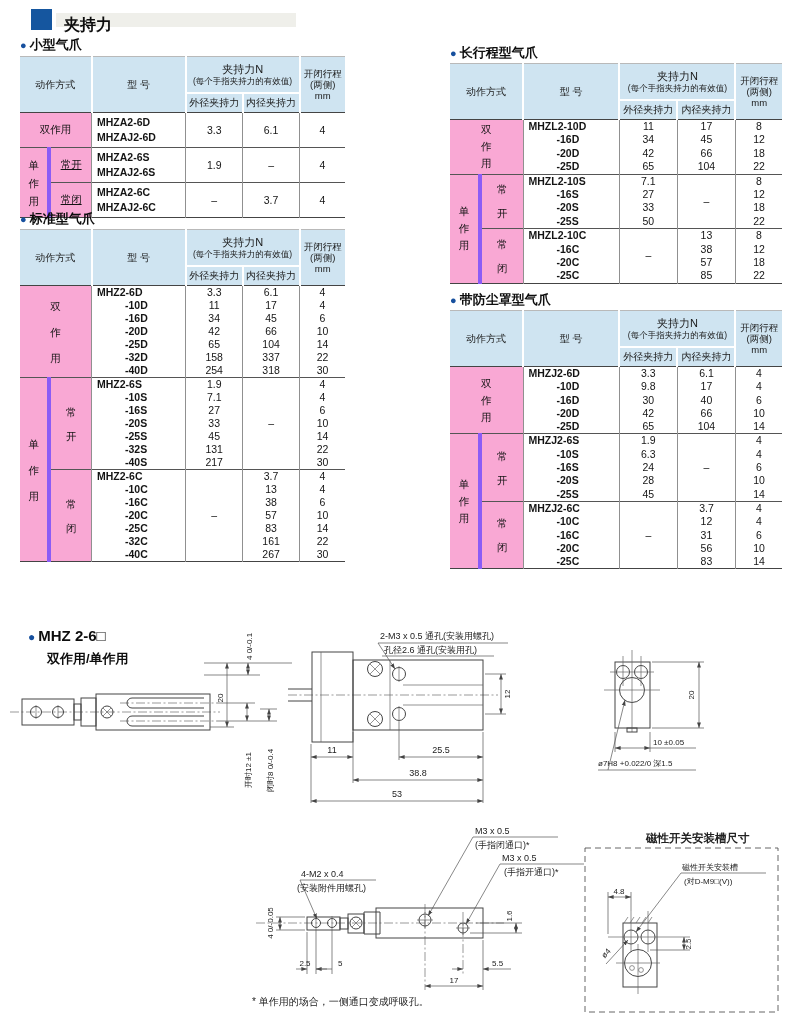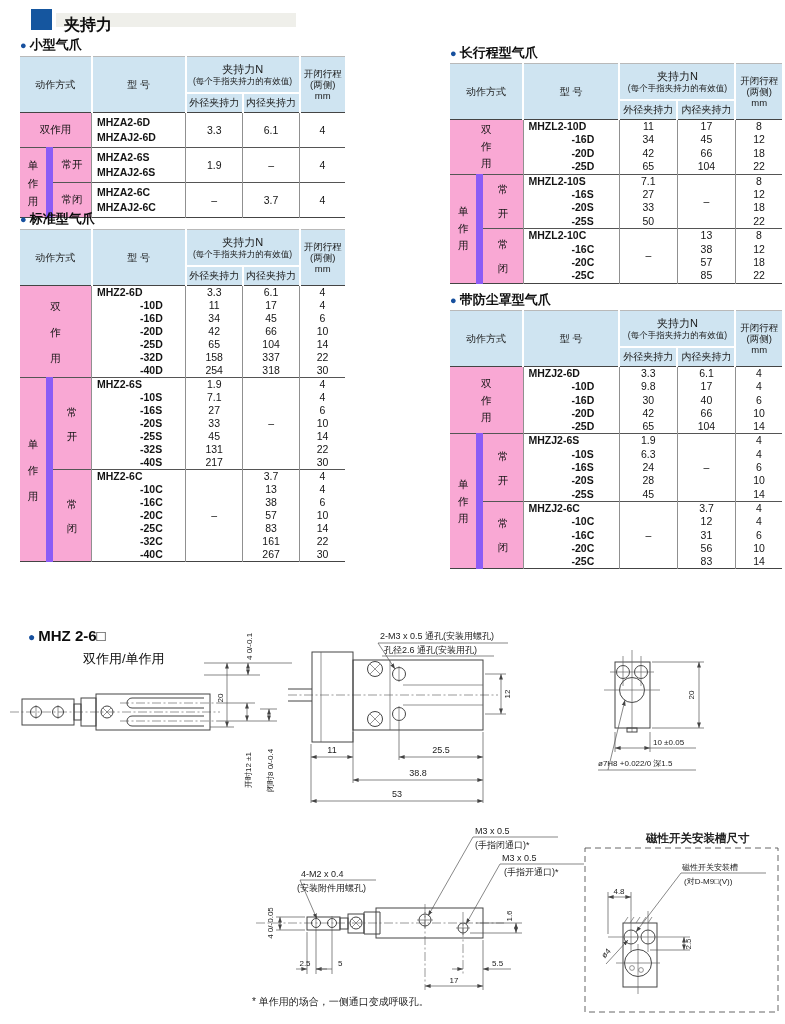--- a/index.html
+++ b/index.html
@@ -14,44 +14,44 @@
   #sec2{left:36px;top:586px;} #sec2 .bar{width:142px;}
   
   .bullet-title{font-size:13px;font-weight:bold;color:#0d0d0d;white-space:nowrap;}
   .blt{color:#17509e;font-size:11px;margin-right:3px;}
   #t0-title{left:20px;top:36px;}
   #t1-title{left:20px;top:210px;}
   #t2-title{left:450px;top:44px;}
   #t3-title{left:450px;top:291px;}
   #modelline{left:28px;top:627px;font-size:15px;font-weight:bold;}
   #modelline .blt{font-size:12px;}
-  #actionline{left:47px;top:650px;font-size:13px;font-weight:normal;margin-left:36px;}
+  #actionline{left:47px;top:650px;font-size:13px;font-weight:bold;}
   
   .tblwrap{position:absolute;}
   #t0{left:20px;top:56px;width:325px;}
   #t1{left:20px;top:229px;width:325px;}
   #t2{left:450px;top:63px;width:332px;}
   #t3{left:450px;top:310px;width:332px;}
   table.spec{border-collapse:collapse;table-layout:fixed;width:100%;
              border-top:1px solid #b9b9b9;border-bottom:1px solid #444;}
   .spec th{background:#cfe4f1;font-weight:normal;font-size:10px;color:#1a1a1a;
            border-left:2px solid #fff;padding:1px 0;text-align:center;vertical-align:middle;}
   .spec th.h-first{border-left:none;}
   .spec thead tr:first-child th{height:33px;}
   .spec tr.h2 th{border-top:2px solid #fff;height:16px;}
   .spec th.hb{border-bottom:1px solid #444;}
   .spec .f-title{font-size:11px;line-height:13px;}
   .spec .f-note{font-size:8.5px;line-height:10px;}
   .spec .h-stroke div{line-height:11px;font-size:9.5px;}
   .spec td{text-align:center;font-size:10.5px;padding:0;vertical-align:middle;color:#141414;}
   .spec td.c-model{text-align:left;padding-left:5px;font-weight:bold;border-left:1px solid #909090;}
-  .spec td.c-model.cont{padding-left:48px;}
+  .spec td.c-model.cont{padding-left:33px;}
   .spec td.c-outer,.spec td.c-inner,.spec td.c-stroke{border-left:1px solid #909090;}
   .spec td.c-action,.spec td.c-sub{background:#f9a8d4;font-size:10.5px;}
-  .spec td.c-sub{border-left:7px solid #8b5cf6;}
+  .spec td.c-sub{border-left:4px solid #8b5cf6;text-decoration:underline;}
   .spec tr.g-first td{border-top:1px solid #555;}
   .spec tr.sg-first td{border-top:1px solid #555;}
   .t-small tbody td{height:34px;}
   .t-small td.c-model div{line-height:15px;}
   .t-std tbody td{height:13px;line-height:13px;}
   .t-long tbody td{height:13.4px;line-height:13.4px;}
   .t-dust tbody td{height:13.3px;line-height:13.3px;}
   .vtxt{display:inline-block;line-height:24px;}
   .t-small .vtxt{line-height:18px;}
   .t-std td.c-action .vtxt{line-height:26px;}

